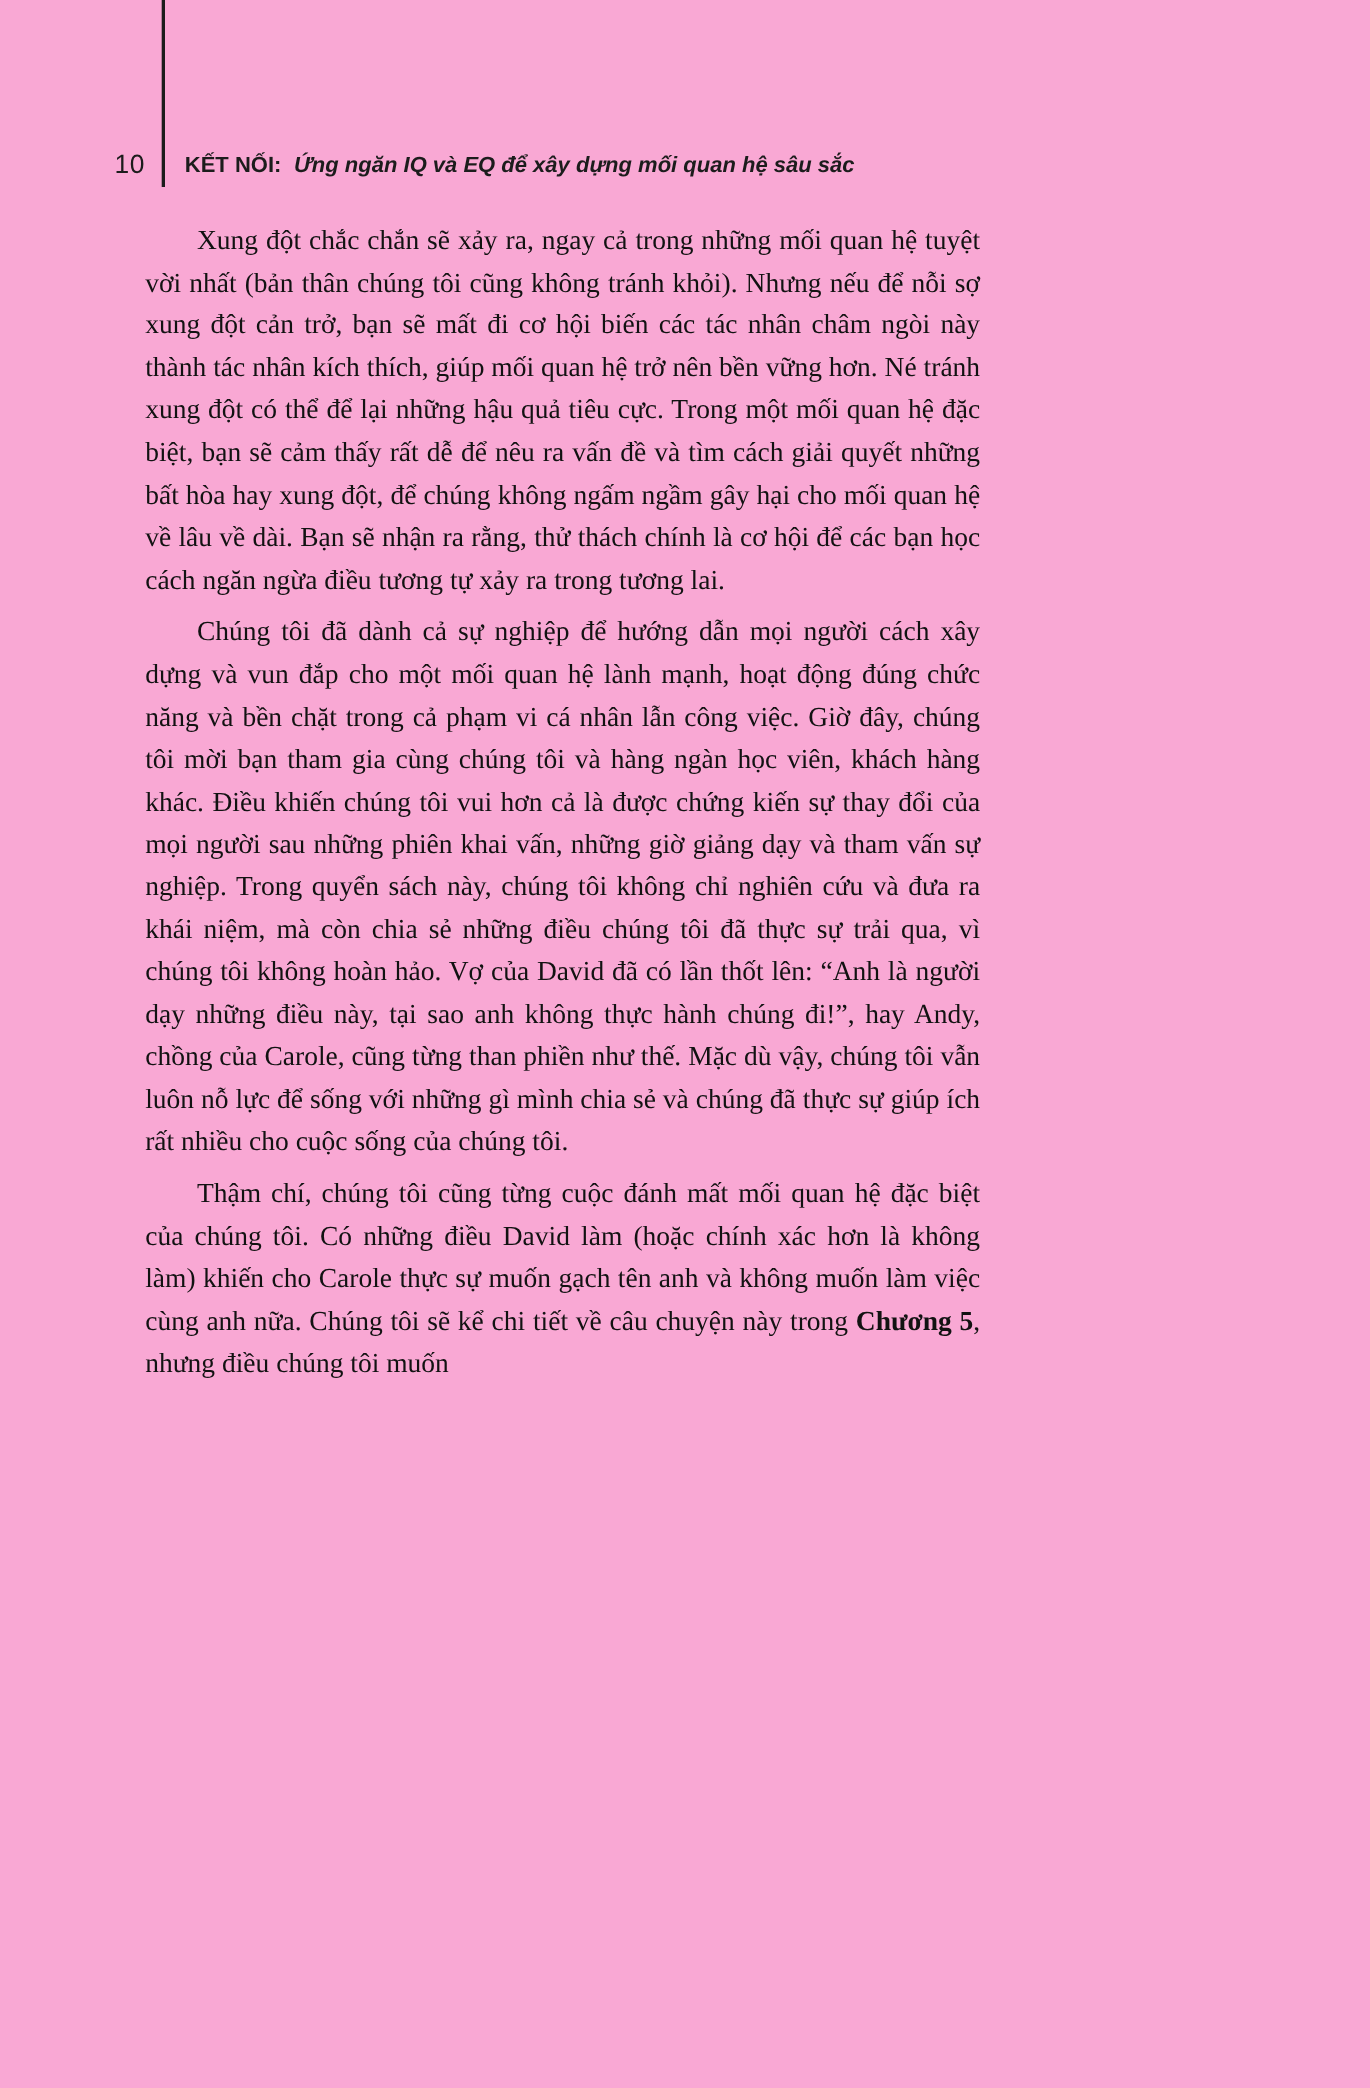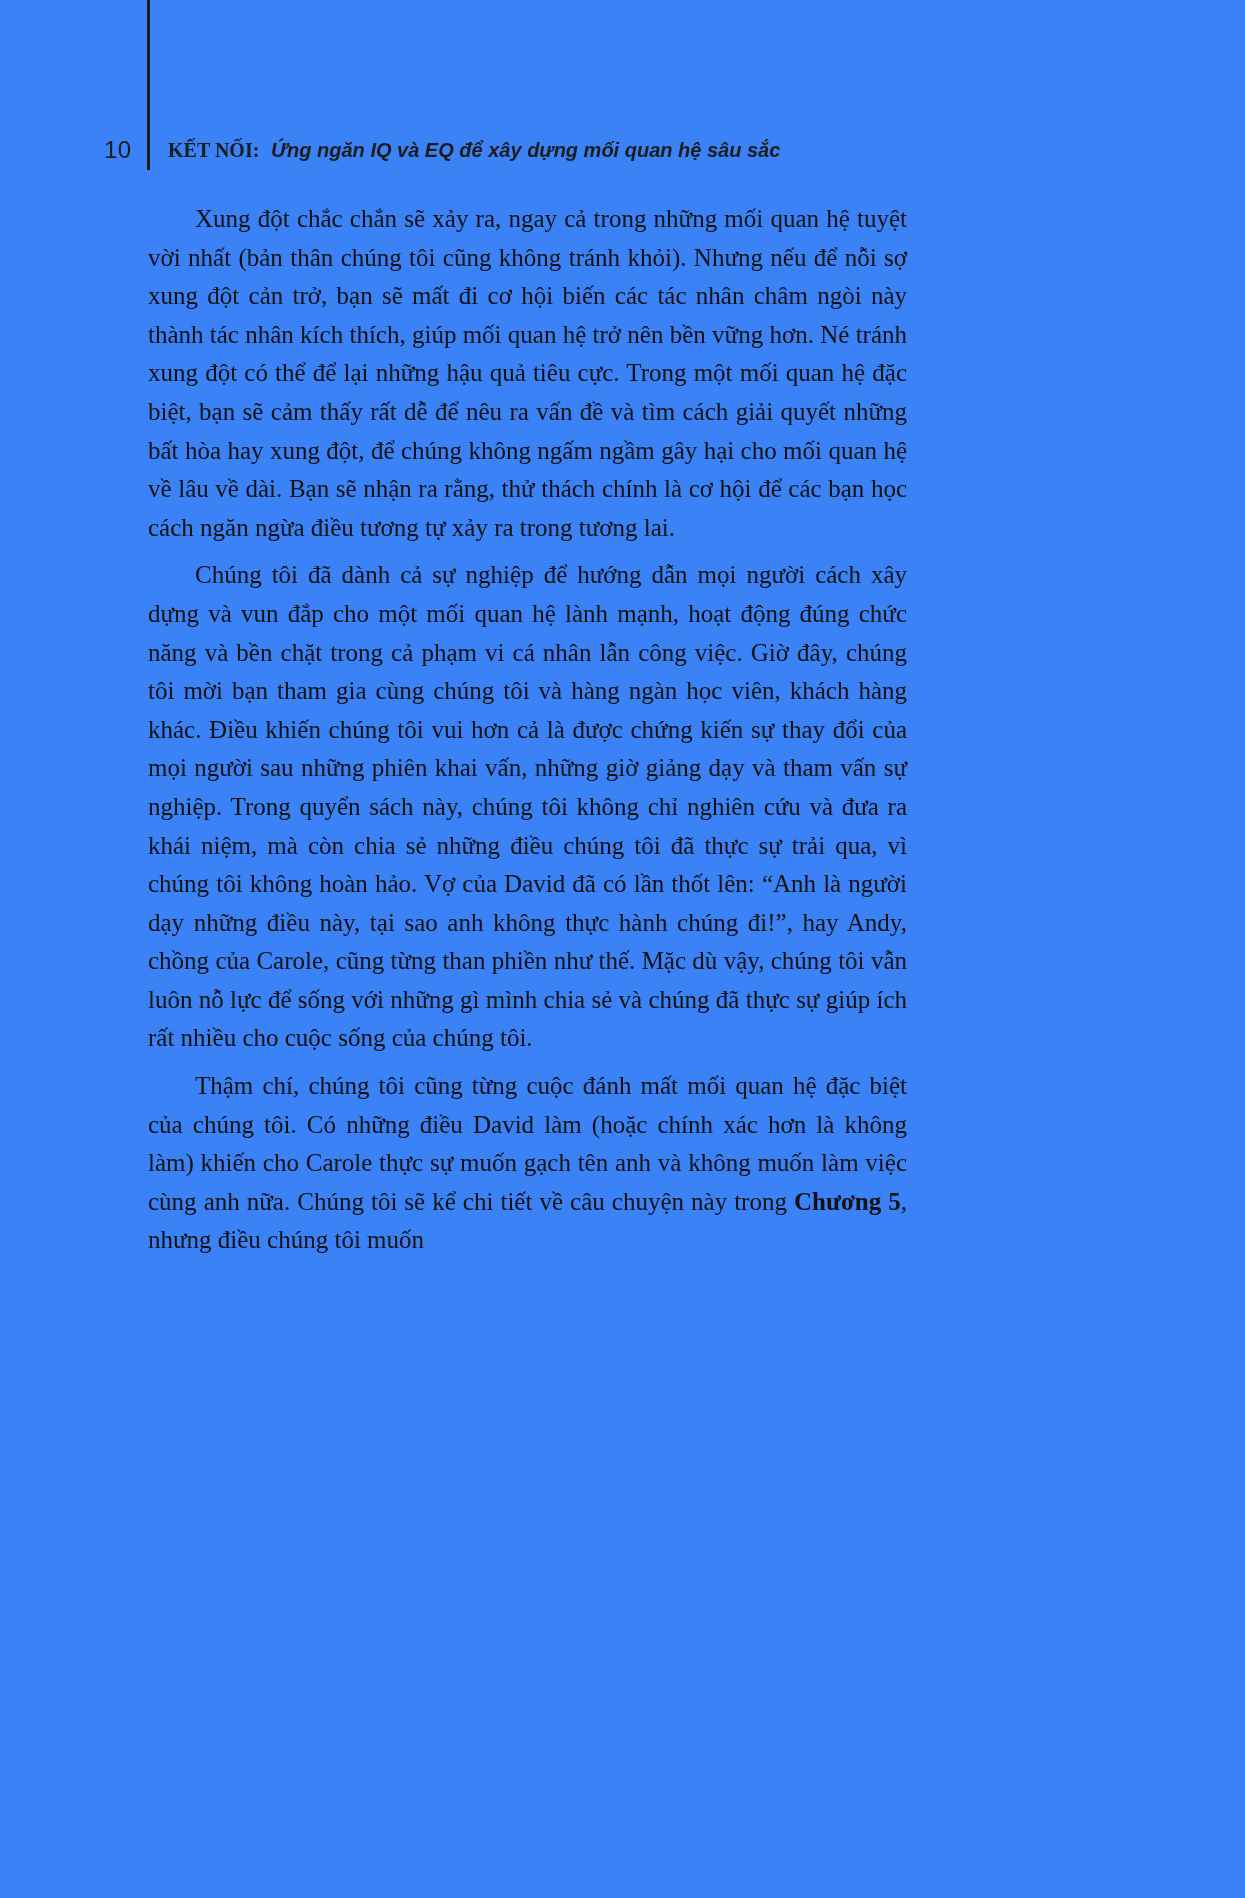--- a/index.html
+++ b/index.html
@@ -1,21 +1,21 @@
 <!DOCTYPE html>
 <html><head>
 <meta charset="utf-8">
 <style>
   * { margin: 0; padding: 0; box-sizing: border-box; }
   html, body { background: #e9e9e9; }
   .page {
     position: relative;
     width: 1245px;
     height: 1898px;
-    background: #3b82f6;
+    background: #f9a8d4;
     margin: 0 auto;
     overflow: hidden;
     font-family: "Liberation Serif", "DejaVu Serif", serif;
     color: #141414;
   }
   .top-rule {
     position: absolute;
     left: 147px;
     top: 0;
     width: 3px;
@@ -44,29 +44,28 @@
     top: 5px;
     white-space: nowrap;
     font-family: "Liberation Sans", "DejaVu Sans", sans-serif;
     font-size: 20px;
     color: #1c1c1c;
   }
   .head-title .t-bold {
     font-weight: 700;
     font-style: normal;
     margin-right: 6px;
-    font-family: Liberation Serif, serif;
   }
   .head-title .t-italic {
     font-weight: 700;
     font-style: italic;
   }
   .body-text {
     position: absolute;
-    left: 148px;
+    left: 132px;
     top: 200px;
     width: 759px;
     font-size: 25px;
     line-height: 38.6px;
     text-align: justify;
     color: #121212;
   }
   .body-text p {
     text-indent: 47px;
     margin: 0 0 9px 0;

